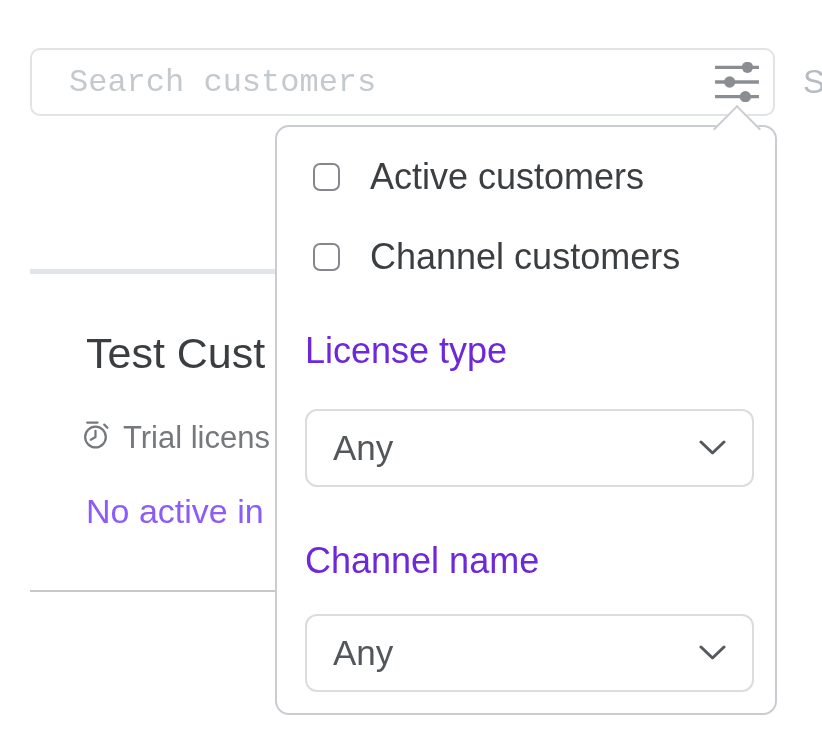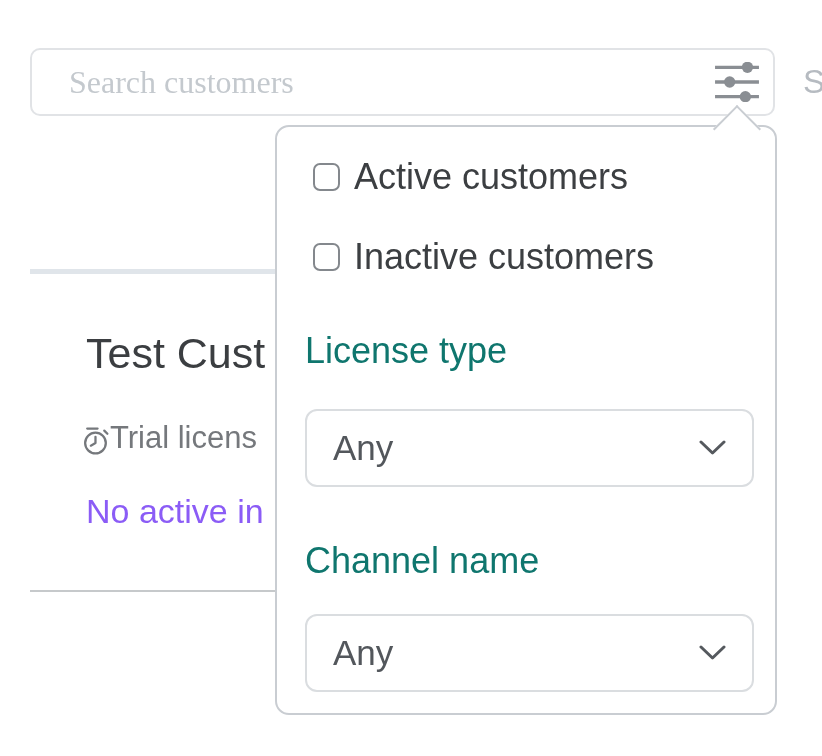--- a/index.html
+++ b/index.html
@@ -11,21 +11,21 @@
 
   
   .search-box {
     position:absolute; left:30px; top:48px; width:745px; height:68px;
     border:2px solid #e1e3e6; border-radius:10px; background:#fff; z-index:2;
   }
   .search-input {
     position:absolute; inset:0; width:100%; height:100%;
     border:none; outline:none; background:transparent;
     padding:0 92px 0 37px; font-size:32px; color:#3b3e41;
-    font-family:Liberation Serif, serif; border-radius:inherit;
+    font-family:Liberation Mono, monospace; border-radius:inherit;
   }
   .search-input::placeholder { color:#c4c9ce; opacity:1; }
   .filter-btn {
     position:absolute; right:8px; top:50%; transform:translateY(-50%);
     width:56px; height:52px; border:none; background:transparent; cursor:pointer;
     display:flex; align-items:center; justify-content:center;
   }
   .sort-fragment {
     position:absolute; left:803px; top:63px; font-size:33px; color:#b6bbc1; z-index:1;
     white-space:nowrap;
@@ -34,52 +34,52 @@
   
   .divider { position:absolute; left:30px; width:745px; z-index:1; }
   .divider-top { top:269px; height:5px; background:#e0e5ea; }
   .divider-bottom { top:590px; height:2px; background:#c6c9cb; }
   .cust-title {
     position:absolute; left:86px; top:329px; z-index:1;
     font-size:43px; font-weight:400; color:#3b3e41; white-space:nowrap;
   }
   .license-row {
     position:absolute; left:82px; top:420px; z-index:1;
-    display:flex; align-items:flex-end; gap:0; color:#75787c; white-space:nowrap;
+    display:flex; align-items:flex-start; gap:13px; color:#75787c; white-space:nowrap;
   }
   .license-row span { font-size:31px; }
   .no-active {
     position:absolute; left:86px; top:492px; z-index:1;
     font-size:34px; color:#8b5cf6; white-space:nowrap;
   }
 
   
   .popover {
     position:absolute; left:275px; top:125px; width:502px; height:590px;
     background:#fff; border:2px solid #c9cdd2; border-radius:14px; z-index:10;
   }
   .notch {
     position:absolute; left:443px; top:-15px; width:34px; height:34px;
     background:#fff; border-top:2px solid #c9cdd2; border-left:2px solid #c9cdd2;
     transform:rotate(45deg);
   }
   .check-row {
     position:absolute; left:36px; height:38px;
-    display:flex; align-items:center; gap:14px; cursor:pointer;
+    display:flex; align-items:center; gap:30px; cursor:pointer;
   }
   .check-row.row1 { top:31px; }
   .check-row.row2 { top:111px; }
   .check-row input[type=checkbox] {
     appearance:none; -webkit-appearance:none;
     width:27px; height:28px; border:2.5px solid #84888d; border-radius:7px;
     background:#fff; margin:0; cursor:pointer;
   }
   .check-row span { font-size:36px; color:#3c3f42; white-space:nowrap; }
   .field-label {
-    position:absolute; left:28px; font-size:36px; color:#0f766e; white-space:nowrap;
+    position:absolute; left:28px; font-size:36px; color:#6d28d9; white-space:nowrap;
   }
   .label-license { top:203px; }
   .label-channel { top:413px; }
   .select {
     position:absolute; left:28px; width:449px; height:78px;
     border:2px solid #dadde0; border-radius:12px; background:#fff;
     display:flex; align-items:center; justify-content:space-between;
     padding:0 26px 0 26px; cursor:pointer;
   }
   .select1 { top:282px; }
@@ -128,21 +128,21 @@
   <div class="popover">
     <div class="notch"></div>
 
     <label class="check-row row1">
       <input type="checkbox" style="">
       <span>Active customers</span>
     </label>
 
     <label class="check-row row2">
       <input type="checkbox" style="">
-      <span>Inactive customers</span>
+      <span>Channel customers</span>
     </label>
 
     <div class="field-label label-license">License type</div>
 
     <div class="select select1">
       <span class="value">Any</span>
       <svg width="27" height="16" viewBox="0 0 27 16" fill="none">
         <polyline points="2,2 13.5,13 25,2" stroke="#55595e" stroke-width="3" stroke-linecap="round" stroke-linejoin="round"></polyline>
       </svg>
     </div>

